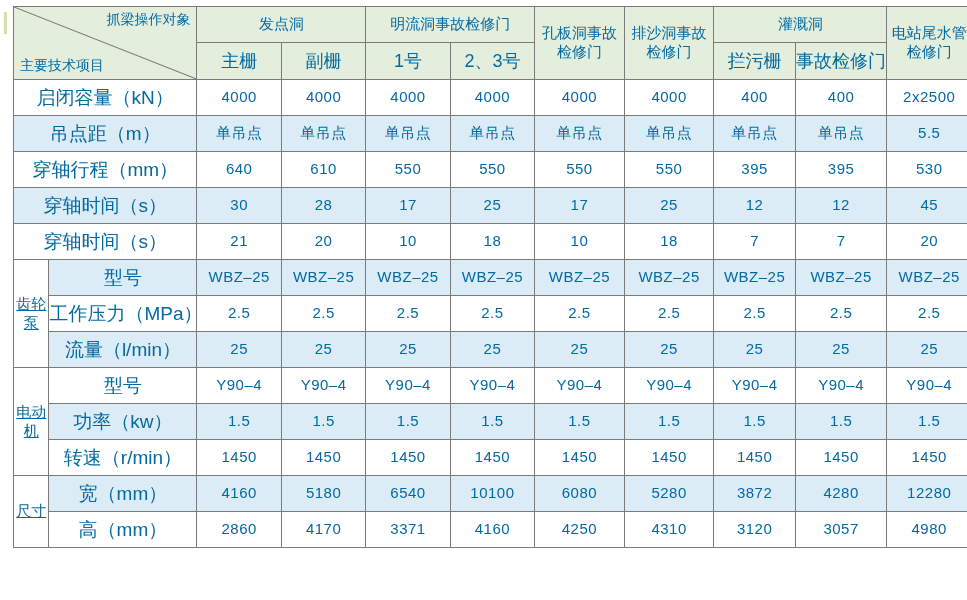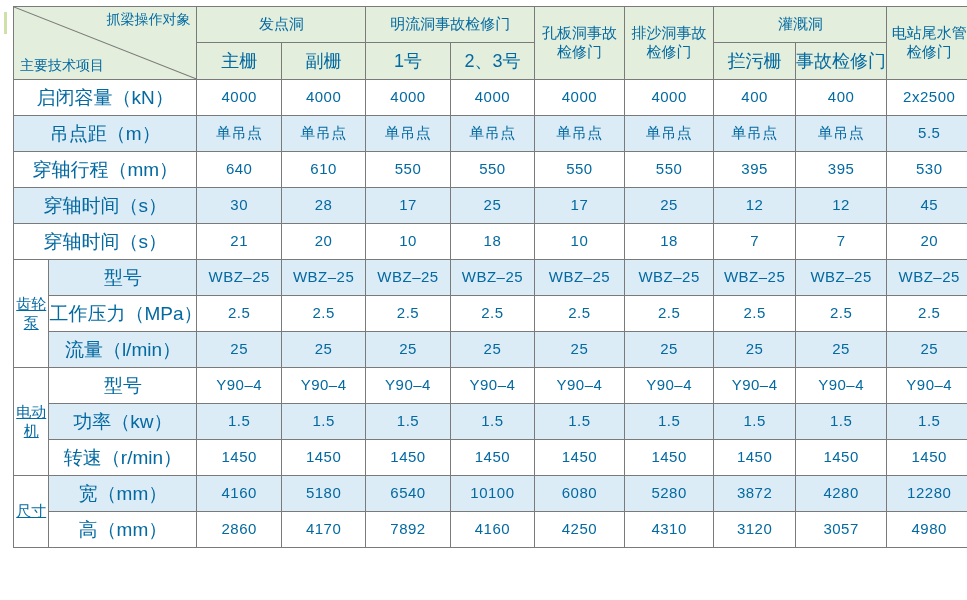--- a/index.html
+++ b/index.html
@@ -296,21 +296,21 @@
         <td class="val">6080</td>
         <td class="val">5280</td>
         <td class="val">3872</td>
         <td class="val">4280</td>
         <td class="val">12280</td>
       </tr>
       <tr class="row-odd r-h">
         <td class="rowlab">高（mm）</td>
         <td class="val">2860</td>
         <td class="val">4170</td>
-        <td class="val">7892</td>
+        <td class="val">3371</td>
         <td class="val">4160</td>
         <td class="val">4250</td>
         <td class="val">4310</td>
         <td class="val">3120</td>
         <td class="val">3057</td>
         <td class="val">4980</td>
       </tr>
     </tbody>
   </table>
 </div>

